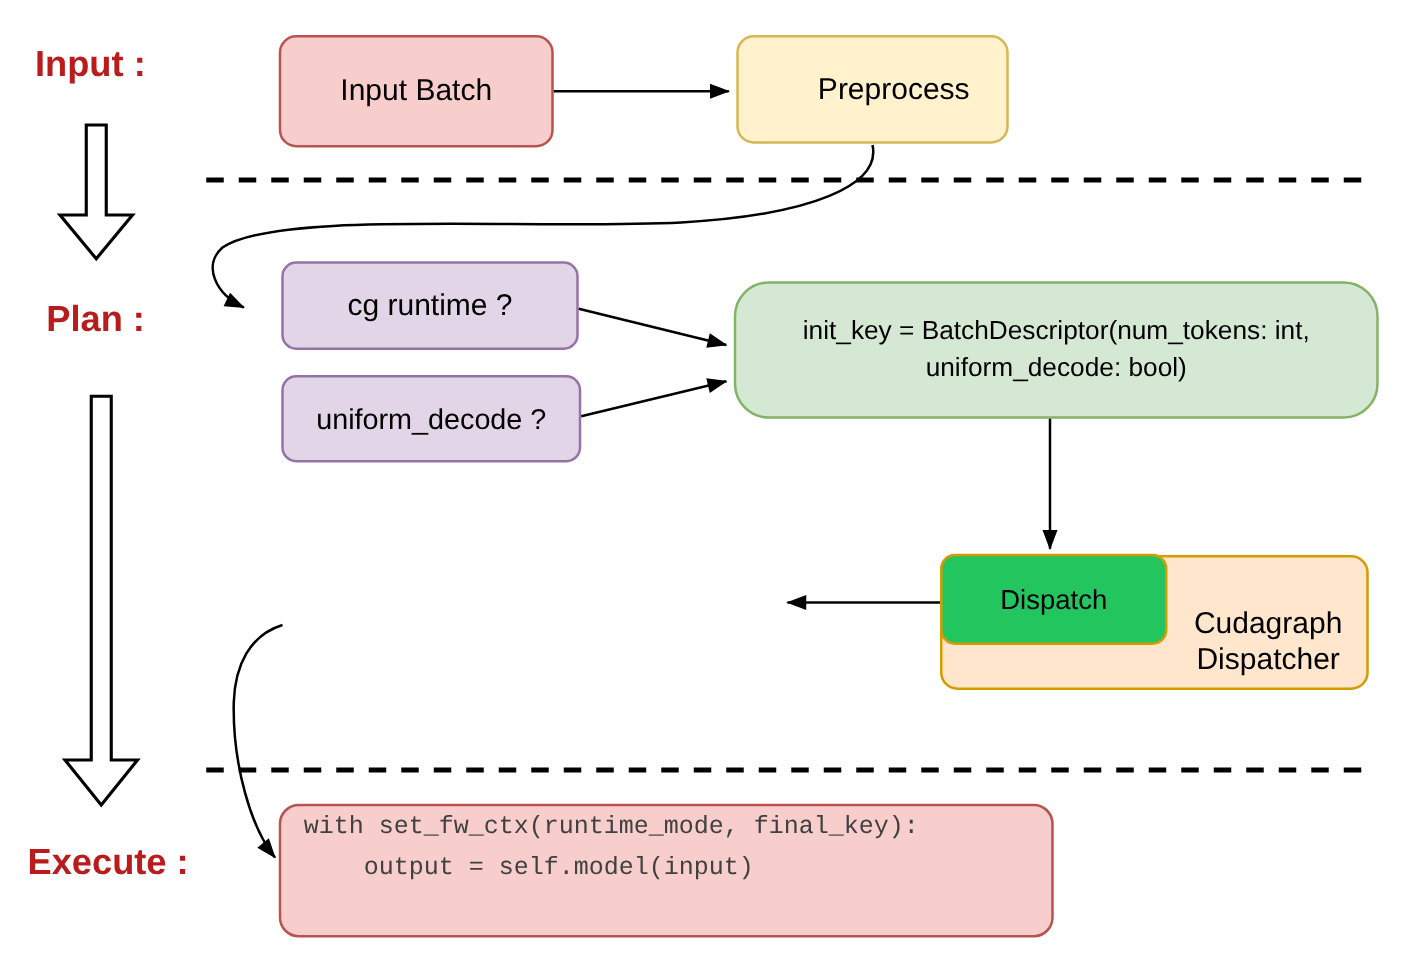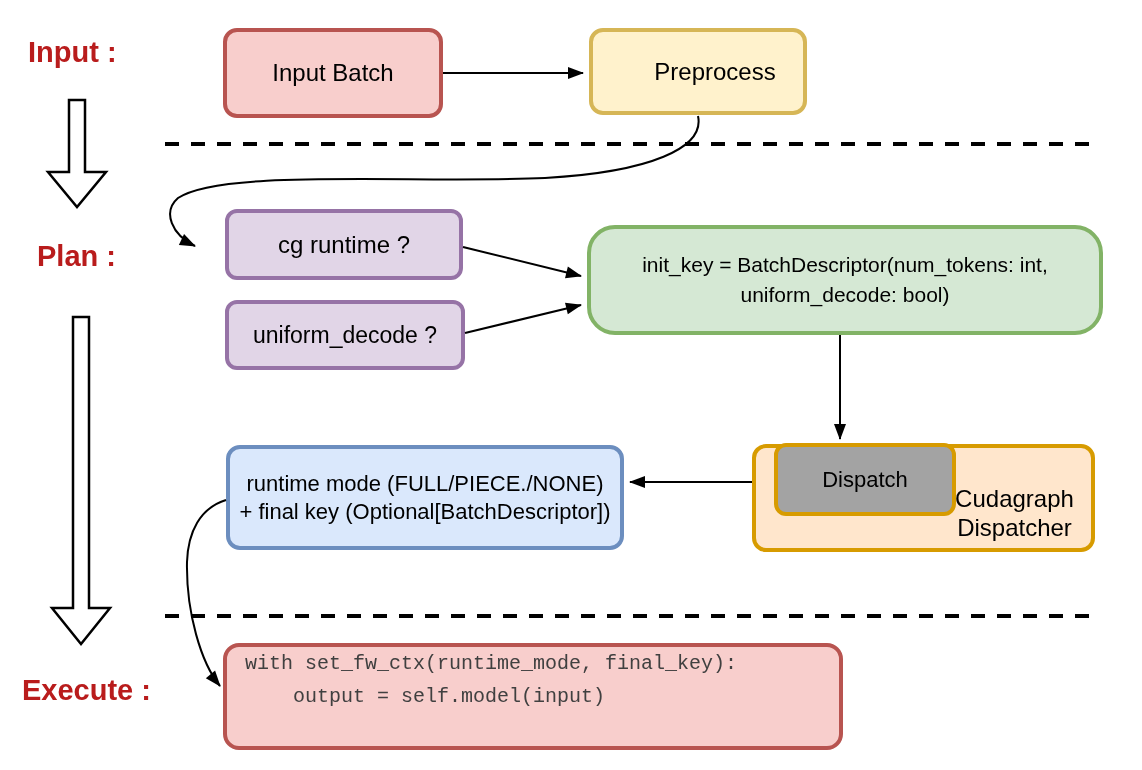--- a/index.html
+++ b/index.html
@@ -5,30 +5,30 @@
   html,body{margin:0;padding:0;background:#ffffff;}
   #canvas{
     position:relative;width:1142px;height:770px;background:#ffffff;overflow:hidden;
     font-family:"Liberation Sans", sans-serif;color:#000;
   }
   .stage-label{
     position:absolute;font-weight:bold;font-size:29px;line-height:34px;color:#b91c1c;white-space:nowrap;
   }
   .node{
     position:absolute;display:flex;align-items:center;justify-content:center;
-    text-align:center;box-sizing:border-box;border:4px solid #000000;border-radius:14px;
+    text-align:center;box-sizing:border-box;border:2px solid #000000;border-radius:14px;
   }
   .node .line{display:block;}
   .red-node{background:#f8cecc;border-color:#b85450;}
   .yellow-node{background:#fff2cc;border-color:#d6b656;padding-left:34px;}
   .purple-node{background:#e1d5e7;border-color:#9673a6;}
   .green-node{background:#d5e8d4;border-color:#82b366;}
   .blue-node{background:#dae8fc;border-color:#6c8ebf;}
   .orange-outer{background:#ffe6cc;border-color:#d79b00;}
-  .orange-inner{background:#a3a3a3;border-color:#d79b00;margin-left:22px;}
+  .orange-inner{background:#22c55e;border-color:#d79b00;}
 
   #input-batch{left:223px;top:28px;width:220px;height:90px;font-size:24px;}
   #preprocess{left:589px;top:28px;width:218px;height:87px;font-size:24px;}
   #cg-padding{left:225px;top:209px;width:238px;height:71px;font-size:24px;border-radius:12px;}
   #uniform-decode{left:225px;top:300px;width:240px;height:70px;font-size:23px;border-radius:12px;}
   #init-key{left:587px;top:225px;width:516px;height:110px;font-size:21px;line-height:30px;border-radius:28px;flex-direction:column;}
   #dispatcher-outer{left:752px;top:444px;width:343px;height:108px;border-radius:14px;}
   #dispatch-inner{left:752px;top:443px;width:182px;height:73px;font-size:22px;border-radius:12px;z-index:3;}
   #dispatcher-text{position:absolute;left:934px;top:444px;width:161px;height:137px;display:flex;flex-direction:column;
     align-items:center;justify-content:center;font-size:24px;line-height:29px;text-align:center;z-index:3;}
@@ -74,24 +74,20 @@
 
   <div class="node orange-outer" id="dispatcher-outer"></div>
   <div class="node orange-inner" id="dispatch-inner">
     <span class="line">Dispatch</span>
   </div>
   <div id="dispatcher-text">
     <span class="line">Cudagraph</span>
     <span class="line">Dispatcher</span>
   </div>
 
-  <div class="node blue-node" id="runtime-key">
-    <span class="line">runtime mode (FULL/PIECE./NONE)</span>
-    <span class="line">+ final key (Optional[BatchDescriptor])</span>
-  </div>
 
   <div class="node red-node" id="execute-code">
     <span class="line">with set_fw_ctx(runtime_mode, final_key):</span>
     <span class="line">    output = self.model(input)</span>
   </div>
 
   <svg class="overlay" width="1142" height="770" viewBox="0 0 1142 770">
     <defs>
       <marker id="ah" markerUnits="userSpaceOnUse" markerWidth="18" markerHeight="14" refX="16" refY="7" orient="auto">
         <path d="M1,1 L17,7 L1,13 z" fill="#000"></path>

